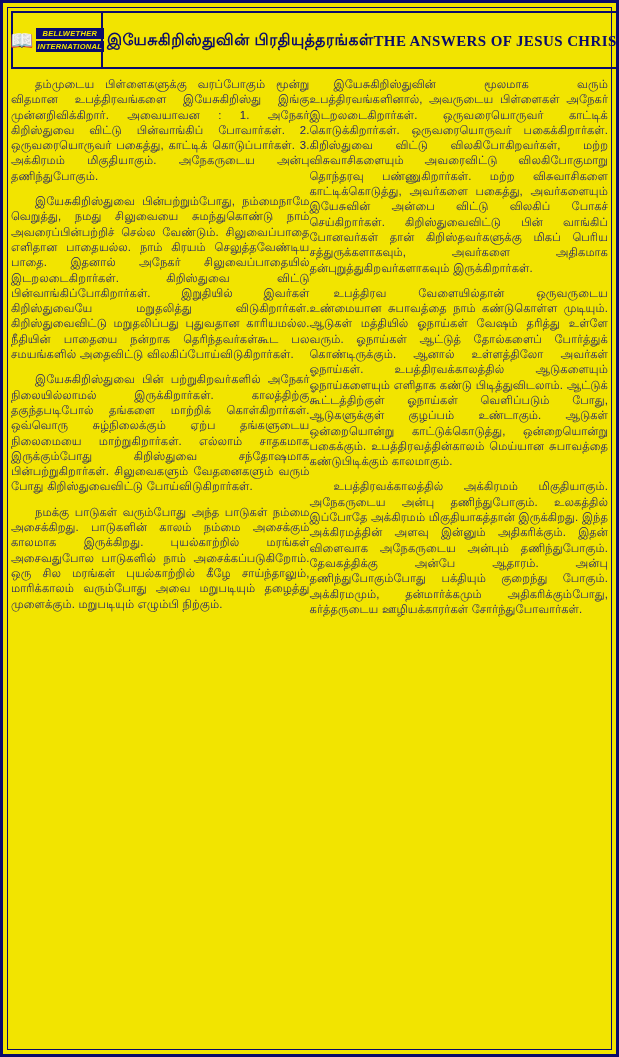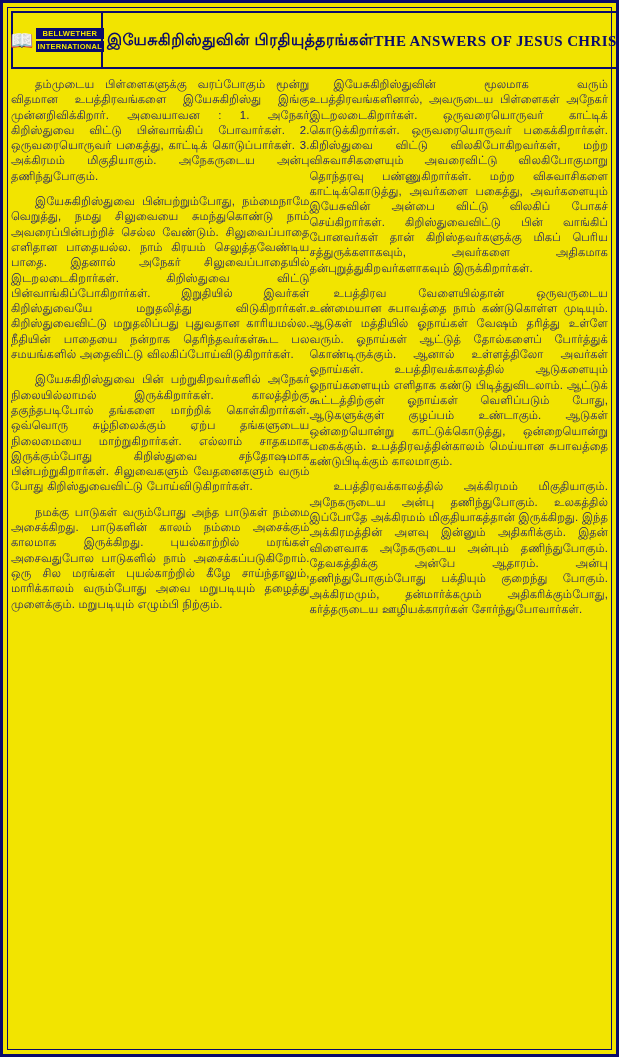--- a/index.html
+++ b/index.html
@@ -69,20 +69,21 @@
   .logo-left .words span {
     display: block;
     font-size: 7.5px;
     font-weight: bold;
     letter-spacing: 0.3px;
     color: #f2e400;
     background: #0b0b6b;
     padding: 1px 2px;
     text-align: center;
     white-space: nowrap;
+    font-style: italic;
   }
   .title-box {
     flex: 1;
     border-top: 2px solid #0b0b6b;
     border-bottom: 2px solid #0b0b6b;
     box-sizing: border-box;
     display: flex;
     flex-direction: row;
     align-items: center;
     justify-content: flex-start;

